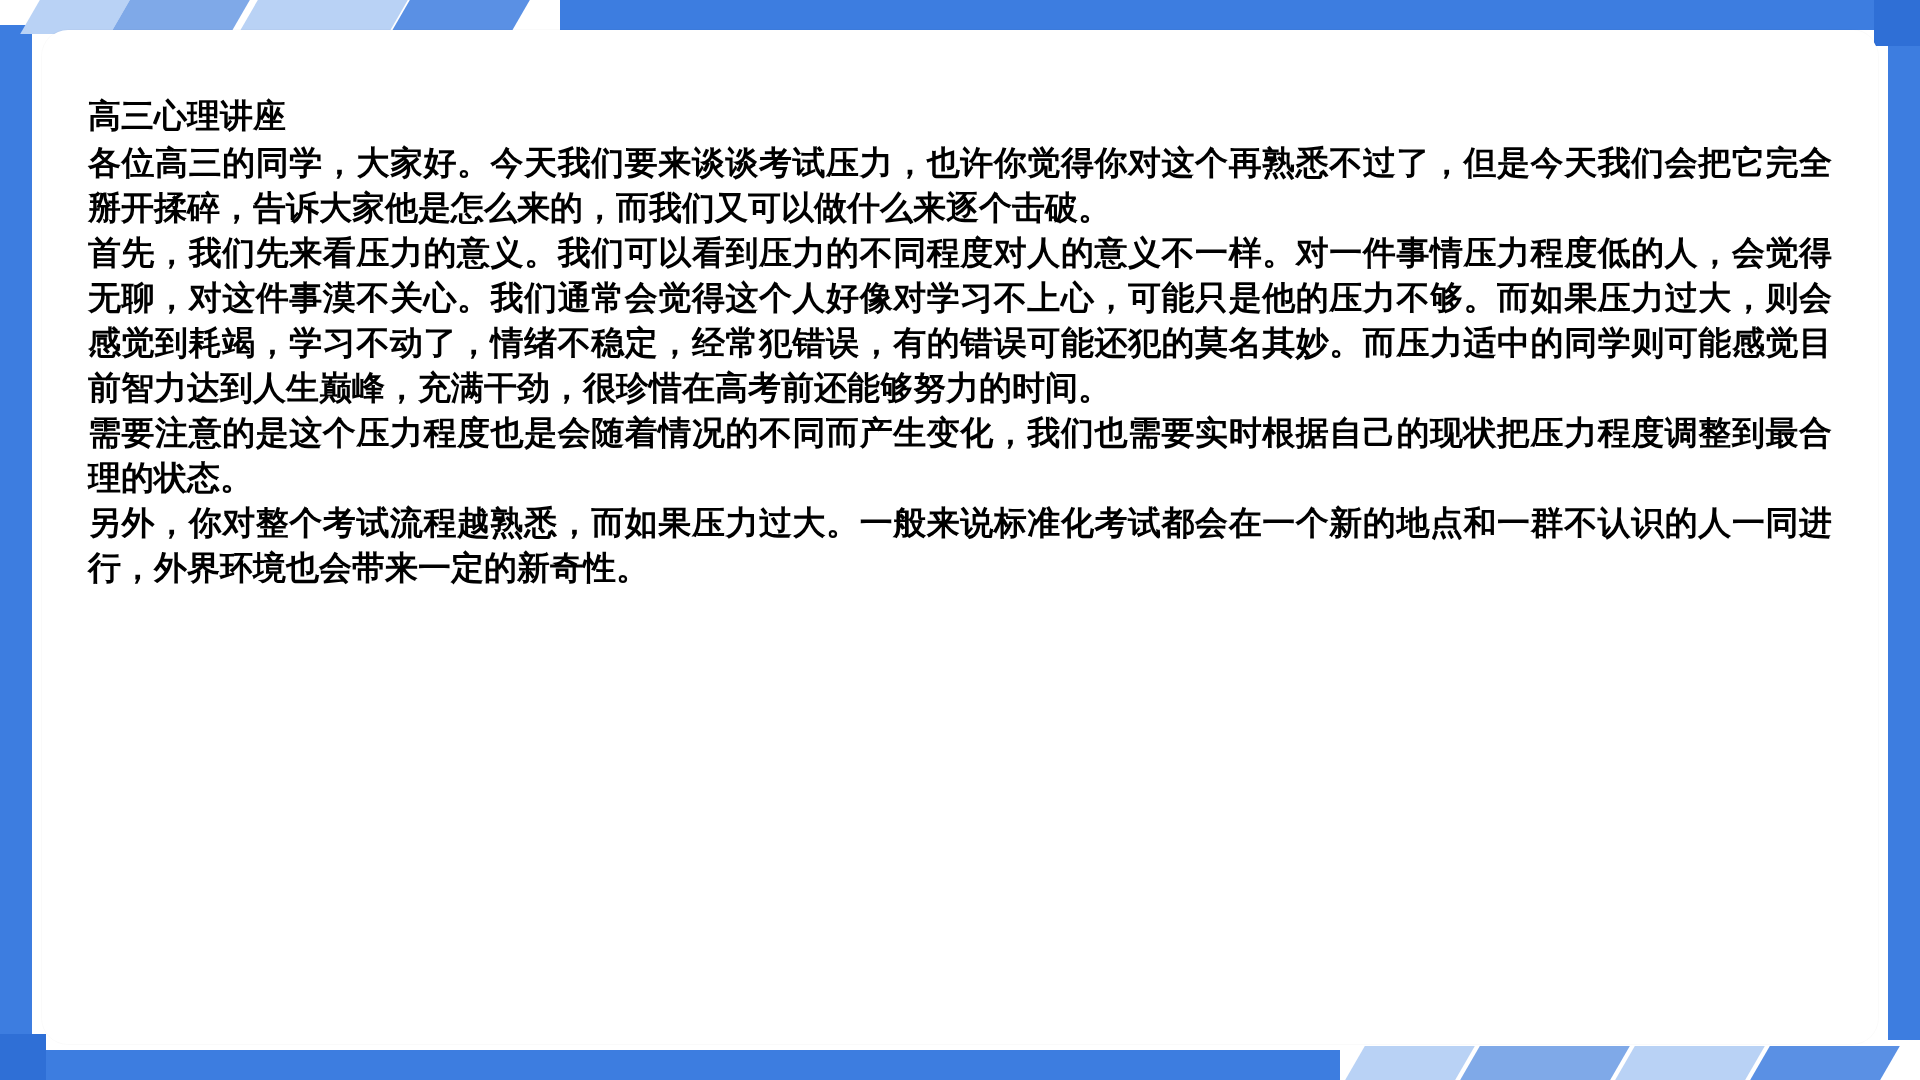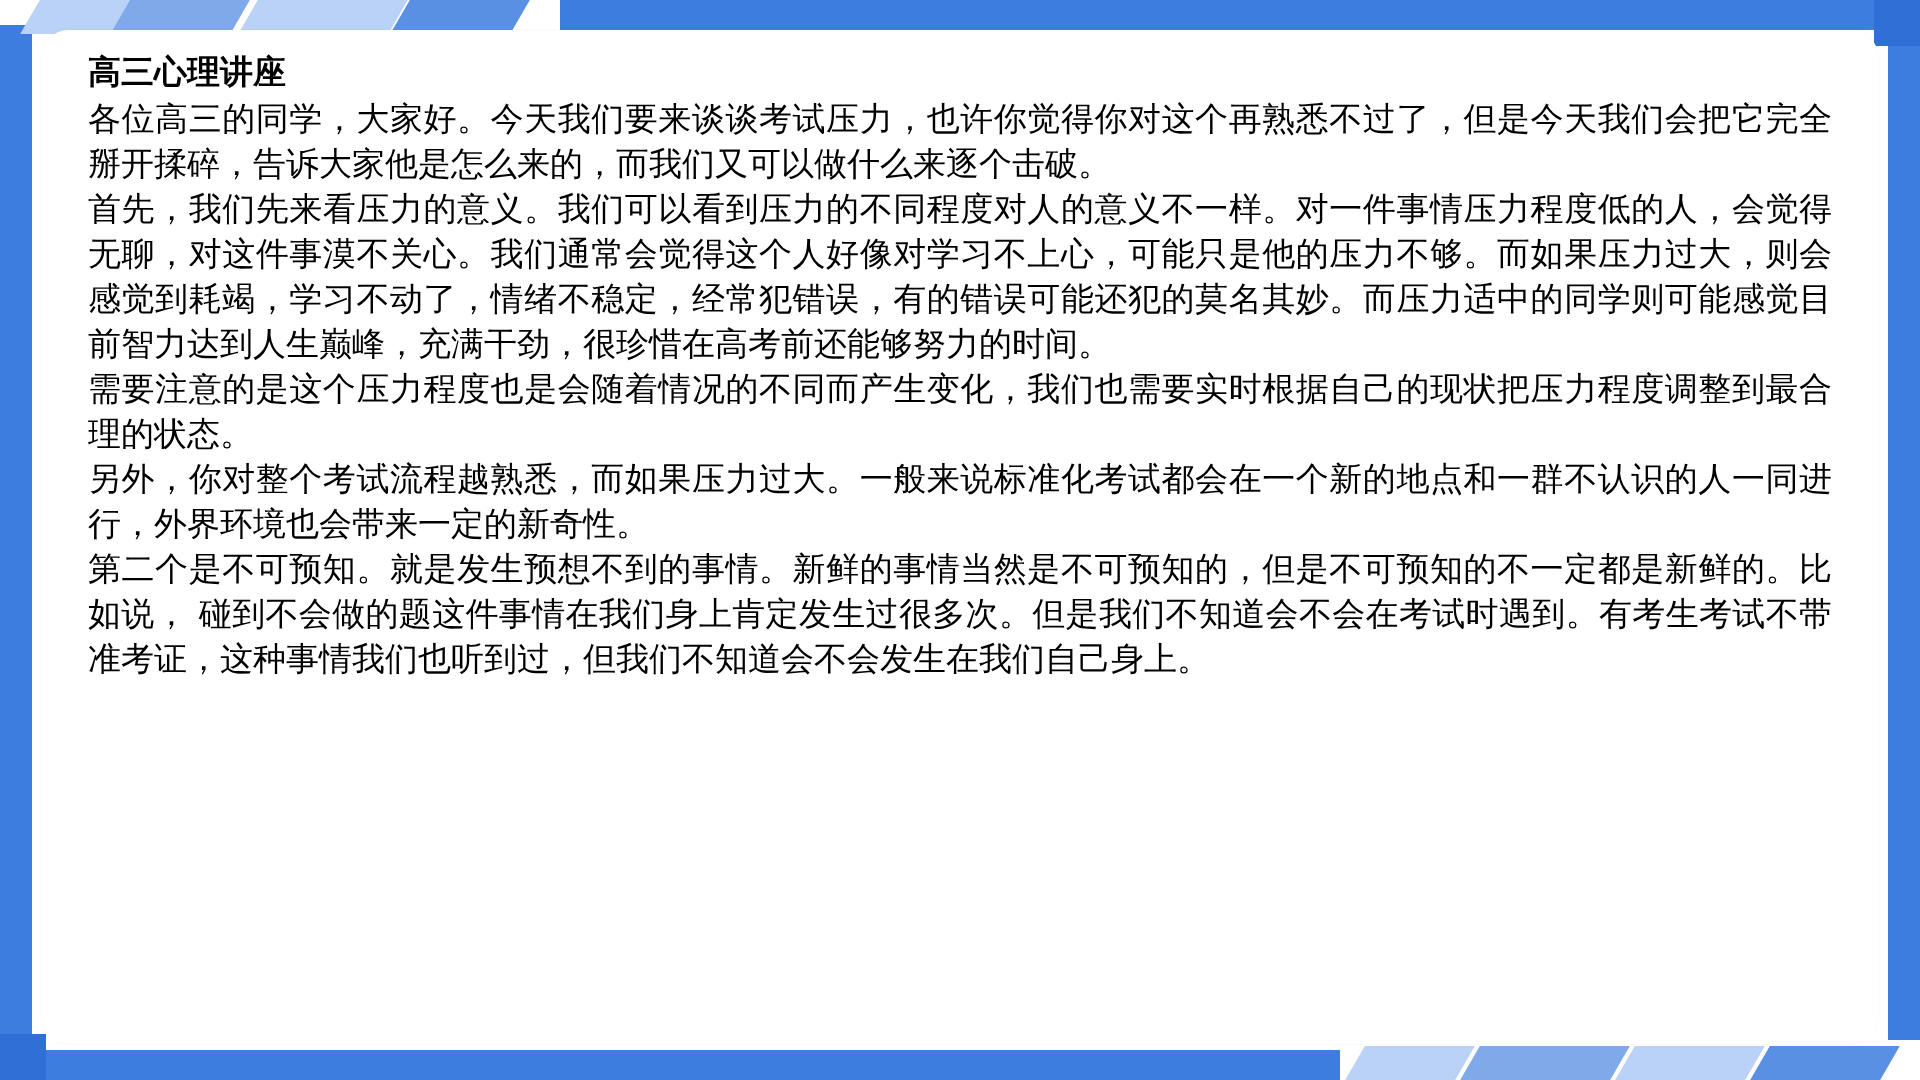--- a/index.html
+++ b/index.html
@@ -88,41 +88,42 @@
   
   .card {
     position: absolute;
     left: 42px;
     top: 30px;
     width: 1836px;
     height: 1014px;
     background: #ffffff;
     border-radius: 26px;
     box-sizing: border-box;
-    padding: 20px 46px 30px 46px;
+    padding: 64px 46px 30px 46px;
     box-shadow: 0 0 0 1px rgba(0,0,0,0.02);
   }
 
   .slide-title {
     font-family: "DejaVu Sans", "Liberation Sans", sans-serif;
     font-size: 33px;
     line-height: 44px;
     color: #000000;
     margin: 0 0 2px 0;
     white-space: nowrap;
   }
 
   .body-text {
     font-family: "DejaVu Sans", "Liberation Sans", sans-serif;
     font-size: 33px;
     line-height: 45px;
     color: #000000;
     text-align: justify;
     text-justify: inter-character;
     margin: 0;
+    font-weight: bold;
   }
 
   .para {
     margin: 0;
     text-align: justify;
   }
 </style>
 </head>
 <body>
 
@@ -147,17 +148,16 @@
   <div class="deco corner-bl"></div>
 
   <div class="card">
     <h1 class="slide-title">高三心理讲座</h1>
 
     <div class="body-text">
       <p class="para">各位高三的同学，大家好。今天我们要来谈谈考试压力，也许你觉得你对这个再熟悉不过了，但是今天我们会把它完全掰开揉碎，告诉大家他是怎么来的，而我们又可以做什么来逐个击破。</p>
       <p class="para">首先，我们先来看压力的意义。我们可以看到压力的不同程度对人的意义不一样。对一件事情压力程度低的人，会觉得无聊，对这件事漠不关心。我们通常会觉得这个人好像对学习不上心，可能只是他的压力不够。而如果压力过大，则会感觉到耗竭，学习不动了，情绪不稳定，经常犯错误，有的错误可能还犯的莫名其妙。而压力适中的同学则可能感觉目前智力达到人生巅峰，充满干劲，很珍惜在高考前还能够努力的时间。</p>
       <p class="para">需要注意的是这个压力程度也是会随着情况的不同而产生变化，我们也需要实时根据自己的现状把压力程度调整到最合理的状态。</p>
       <p class="para">另外，你对整个考试流程越熟悉，而如果压力过大。一般来说标准化考试都会在一个新的地点和一群不认识的人一同进行，外界环境也会带来一定的新奇性。</p>
-      <p class="para">第二个是不可预知。就是发生预想不到的事情。新鲜的事情当然是不可预知的，但是不可预知的不一定都是新鲜的。比如说， 碰到不会做的题这件事情在我们身上肯定发生过很多次。但是我们不知道会不会在考试时遇到。有考生考试不带准考证，这种事情我们也听到过，但我们不知道会不会发生在我们自己身上。</p>
     </div>
   </div>
 
 </div>
 
 </body></html>

